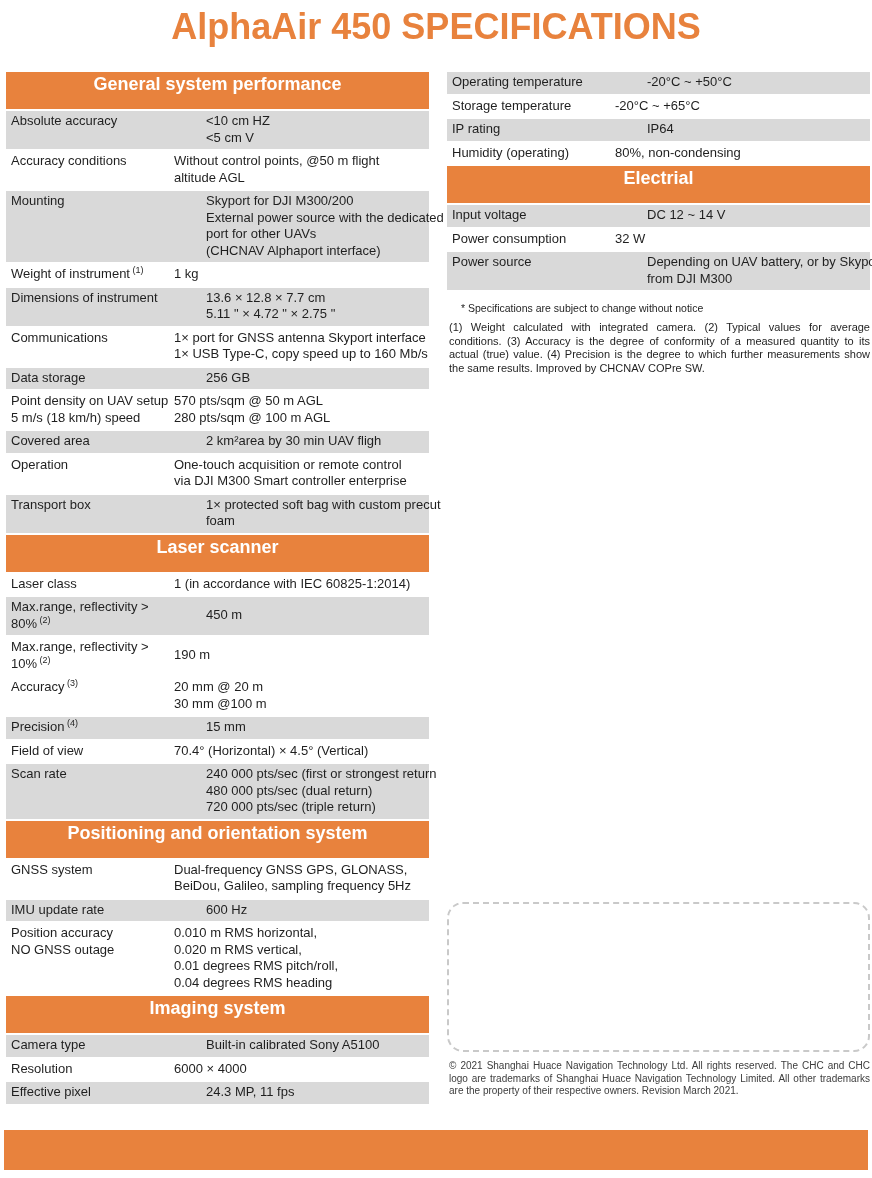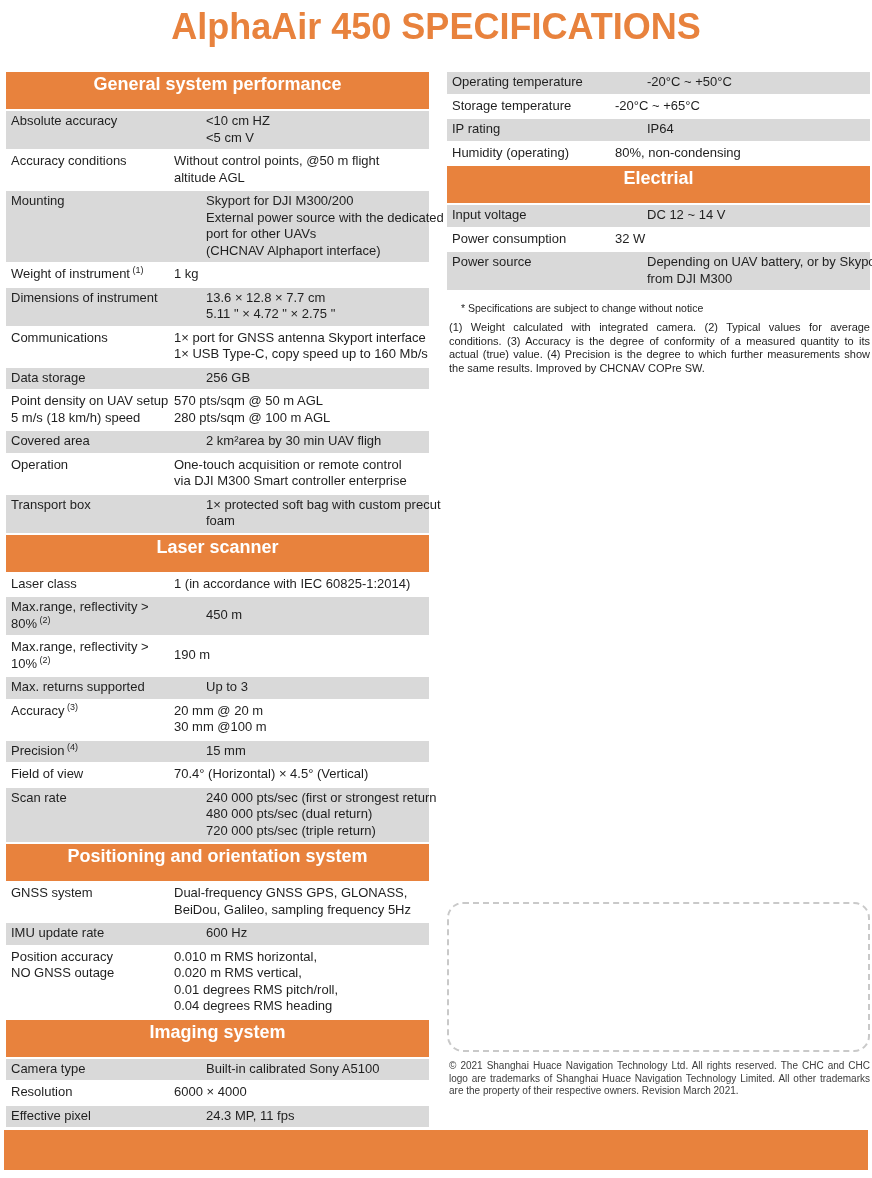--- a/index.html
+++ b/index.html
@@ -211,28 +211,20 @@
         </div>
         <div class="spec-row vcenter">
           <div class="spec-label">
             <div>Max.range, reflectivity &gt;</div>
             <div>10%<sup class="fn"> (2)</sup></div>
           </div>
           <div class="spec-value">
             <div>190 m</div>
           </div>
         </div>
-        <div class="spec-row shaded">
-          <div class="spec-label">
-            <div>Max. returns supported</div>
-          </div>
-          <div class="spec-value">
-            <div>Up to 3</div>
-          </div>
-        </div>
         <div class="spec-row">
           <div class="spec-label">
             <div>Accuracy<sup class="fn"> (3)</sup></div>
           </div>
           <div class="spec-value">
             <div>20 mm @ 20 m</div>
             <div>30 mm @100 m</div>
           </div>
         </div>
         <div class="spec-row shaded">

